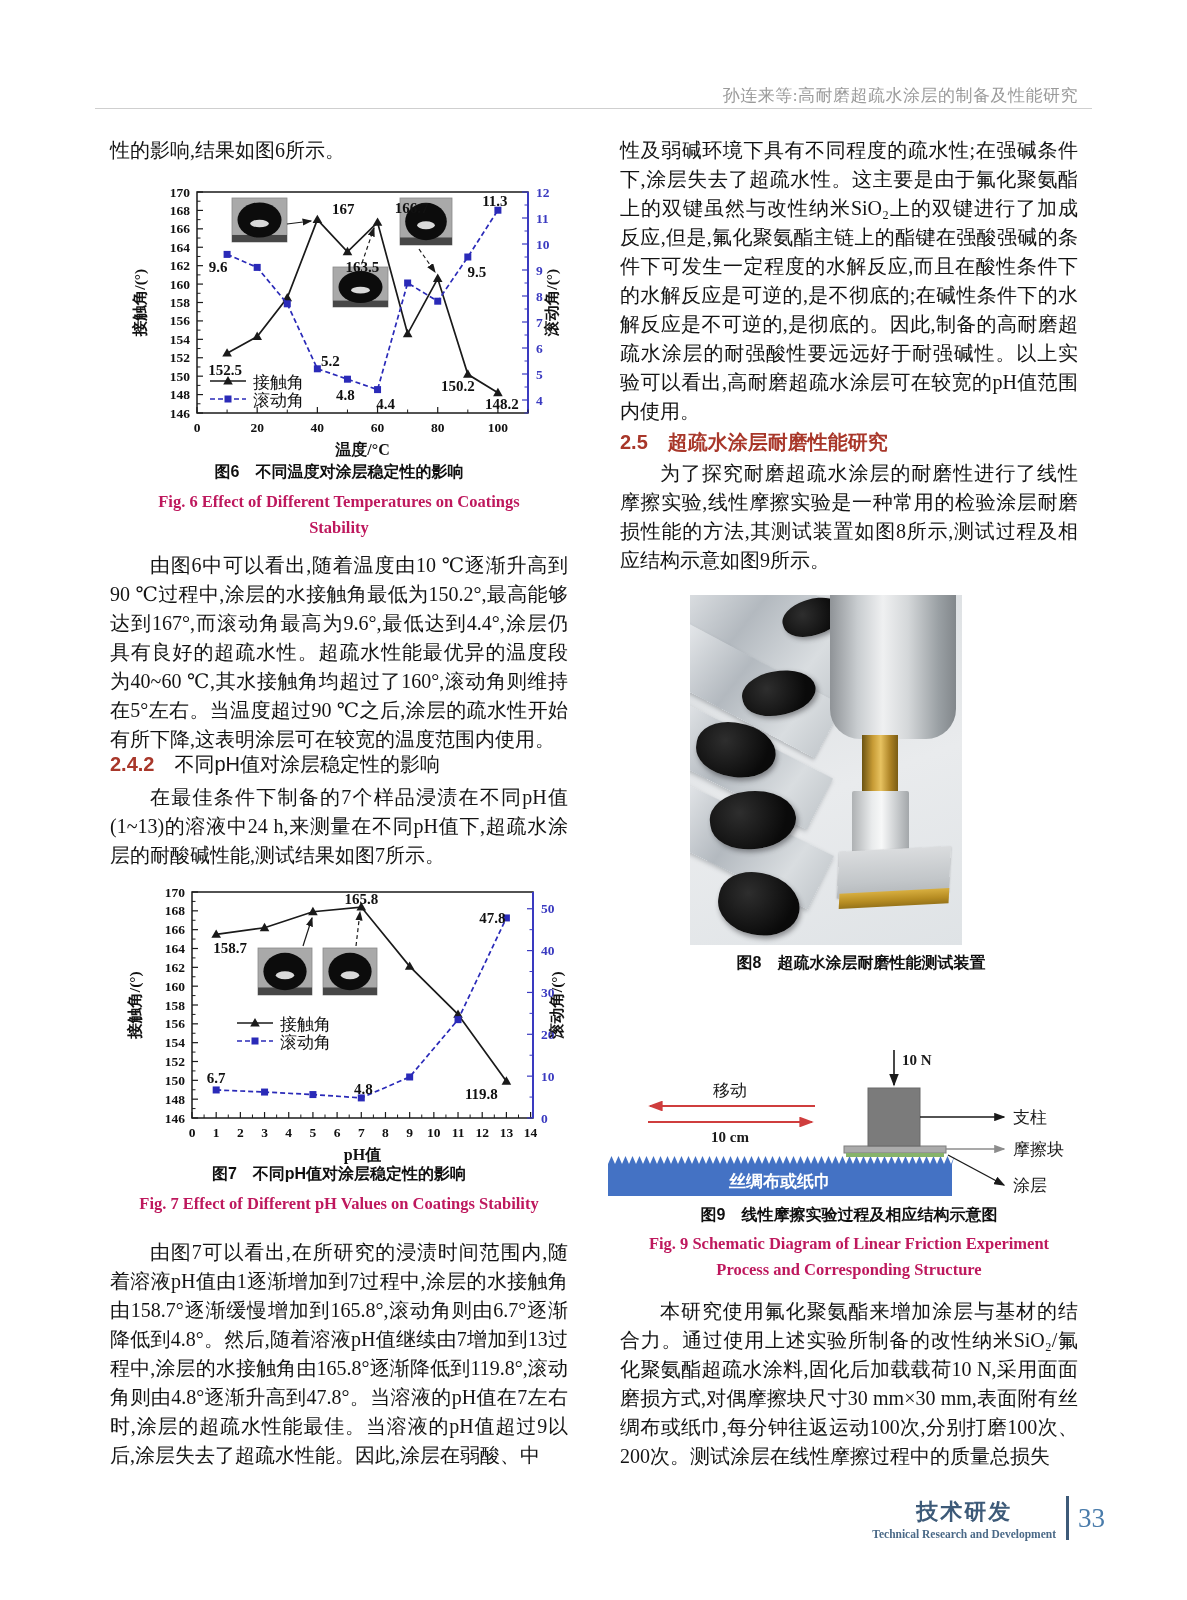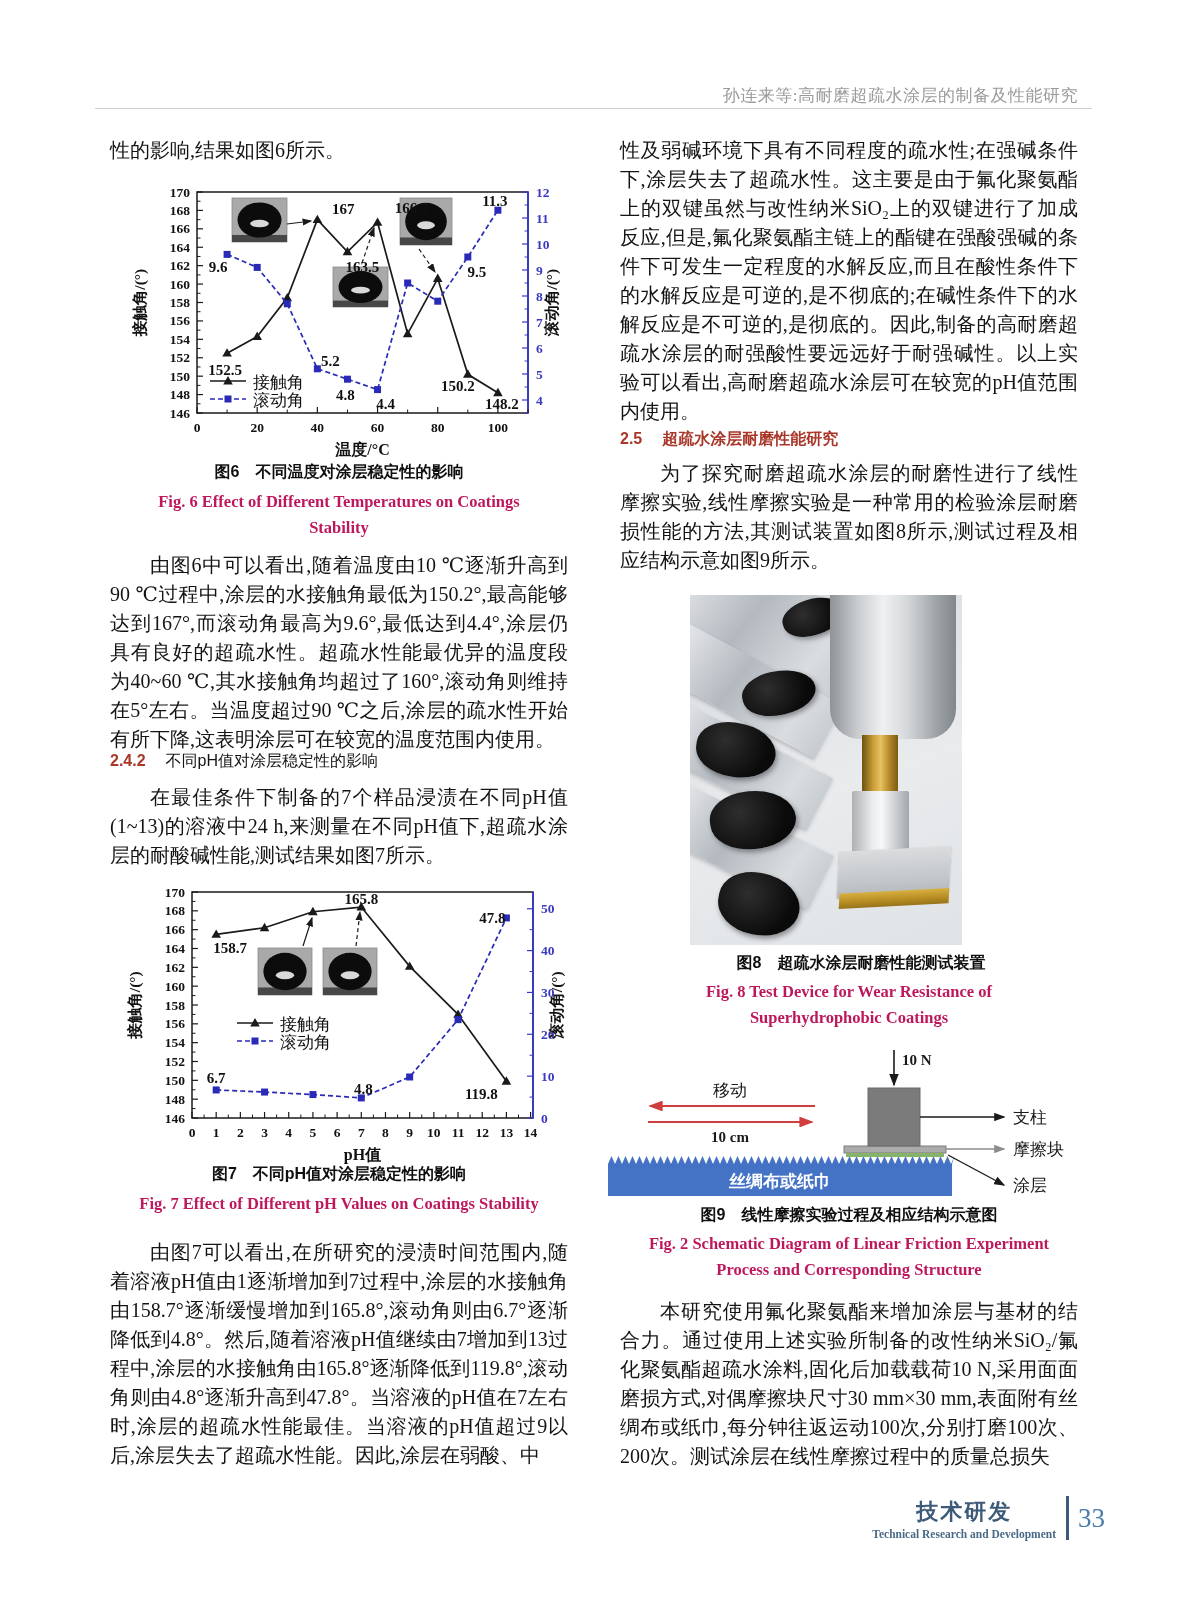--- a/index.html
+++ b/index.html
@@ -6,21 +6,21 @@
   .page{position:relative;width:1187px;height:1600px;background:#fff;overflow:hidden;
         font-family:"Liberation Serif","DejaVu Serif",serif;color:#141414;}
   .hdr{position:absolute;left:0;top:84px;width:1078px;text-align:right;
        font-size:17px;color:#9a9a9a;letter-spacing:.5px;}
   .rule{position:absolute;left:95px;top:108px;width:997px;height:1px;background:#cfcfcf;}
   .para{position:absolute;width:458px;font-size:20px;line-height:29px;text-align:justify;color:#141414;}
   .indent{text-indent:2em;}
   .cap-cn{position:absolute;width:458px;text-align:center;font-family:"Liberation Sans","DejaVu Sans",sans-serif;
           font-weight:bold;font-size:16px;color:#0f0f0f;}
   .cap-en{position:absolute;text-align:center;font-weight:bold;font-size:16.5px;line-height:26px;color:#be185d;}
-  .h-sub{position:absolute;font-size:16px;white-space:nowrap;}
+  .h-sub{position:absolute;font-size:20px;white-space:nowrap;}
   .h-num{color:#a8372a;font-weight:bold;font-family:"Liberation Sans","DejaVu Sans",sans-serif;margin-right:20px;}
   .h-t1{color:#141414;font-family:"Liberation Sans","DejaVu Sans",sans-serif;}
   .h-t2{color:#a8372a;font-weight:bold;font-family:"Liberation Sans","DejaVu Sans",sans-serif;}
   svg{position:absolute;overflow:visible;}
   
   .photo{position:absolute;left:690px;top:595px;width:272px;height:350px;overflow:hidden;
          background:linear-gradient(160deg,#d7dbde 0%,#e9ebed 55%,#dfe3e6 100%);}
   .photo div{position:absolute;}
   .strip{background:linear-gradient(100deg,#f0f2f4 0%,#b3b9bf 45%,#d9dde0 80%,#c6cbcf 100%);
          box-shadow:0 2px 4px rgba(90,95,100,.35);}
@@ -404,21 +404,20 @@
     <div class="knob" style="left:20px;top:196px;width:86px;height:58px;transform:rotate(-6deg);"></div>
     <div class="knob" style="left:28px;top:278px;width:82px;height:62px;transform:rotate(10deg);"></div>
     <div class="cyl"></div>
     <div class="rod"></div>
     <div class="sleeve"></div>
     <div class="plate"></div>
     <div class="plate-gold"></div>
   </div>
 
   <div class="cap-cn" style="left:632px;top:953px;">图8　超疏水涂层耐磨性能测试装置</div>
-  <div class="cap-en" style="left:684px;top:979px;width:330px;">Fig. 8  Test Device for Wear Resistance of Superhydrophobic Coatings</div>
 
   <svg style="left:600px;top:1038px;" width="487" height="160" viewBox="0 0 487 160">
     <defs>
       <marker id="f9-black" markerWidth="8" markerHeight="6" refX="7" refY="3" orient="auto">
           <path d="M0,0 L8,3 L0,6 Z" fill="#1a1a1a"></path>
         </marker>
       <marker id="f9-grey" markerWidth="8" markerHeight="6" refX="7" refY="3" orient="auto">
           <path d="M0,0 L8,3 L0,6 Z" fill="#8c8c8c"></path>
         </marker>
       <marker id="f9-red" markerWidth="8" markerHeight="6" refX="7" refY="3" orient="auto">
@@ -438,21 +437,21 @@
     <text x="413" y="117" font-size="17" fill="#1a1a1a">摩擦块</text>
     <line x1="348" y1="117" x2="404" y2="147" stroke="#1a1a1a" stroke-width="1.4" marker-end="url(#f9-black)"></line>
     <text x="413" y="153" font-size="17" fill="#1a1a1a">涂层</text>
     <line x1="215" y1="68" x2="50" y2="68" stroke="#cf3d3d" stroke-width="1.8" marker-end="url(#f9-red)"></line>
     <line x1="48" y1="84" x2="212" y2="84" stroke="#cf3d3d" stroke-width="1.8" marker-end="url(#f9-red)"></line>
     <text x="130" y="58" text-anchor="middle" font-size="17" fill="#1a1a1a">移动</text>
     <text x="130" y="104" text-anchor="middle" font-size="15" font-weight="bold" fill="#1a1a1a">10 cm</text>
   </svg>
 
   <div class="cap-cn" style="left:620px;top:1205px;">图9　线性摩擦实验过程及相应结构示意图</div>
-  <div class="cap-en" style="left:629px;top:1231px;width:440px;">Fig. 2  Schematic Diagram of Linear Friction Experiment Process and Corresponding Structure</div>
+  <div class="cap-en" style="left:629px;top:1231px;width:440px;">Fig. 9  Schematic Diagram of Linear Friction Experiment Process and Corresponding Structure</div>
 
   <div class="para indent" style="left:620px;top:1297px;">本研究使用氟化聚氨酯来增加涂层与基材的结合力。通过使用上述实验所制备的改性纳米SiO₂/氟化聚氨酯超疏水涂料,固化后加载载荷10 N,采用面面磨损方式,对偶摩擦块尺寸30 mm×30 mm,表面附有丝绸布或纸巾,每分钟往返运动100次,分别打磨100次、200次。测试涂层在线性摩擦过程中的质量总损失</div>
 
   <div class="footer">
     <div class="f-txt">
       <div class="f-cn">技术研发</div>
       <div class="f-en">Technical Research and Development</div>
     </div>
     <div class="f-bar"></div>
     <div class="f-num">33</div>

